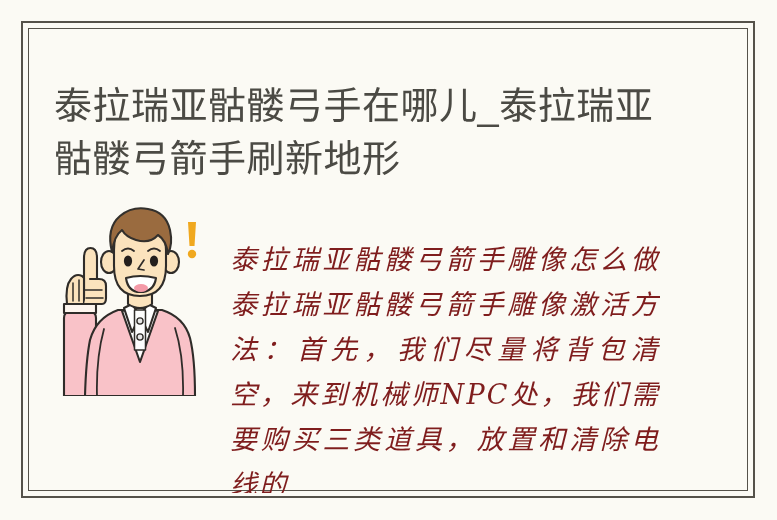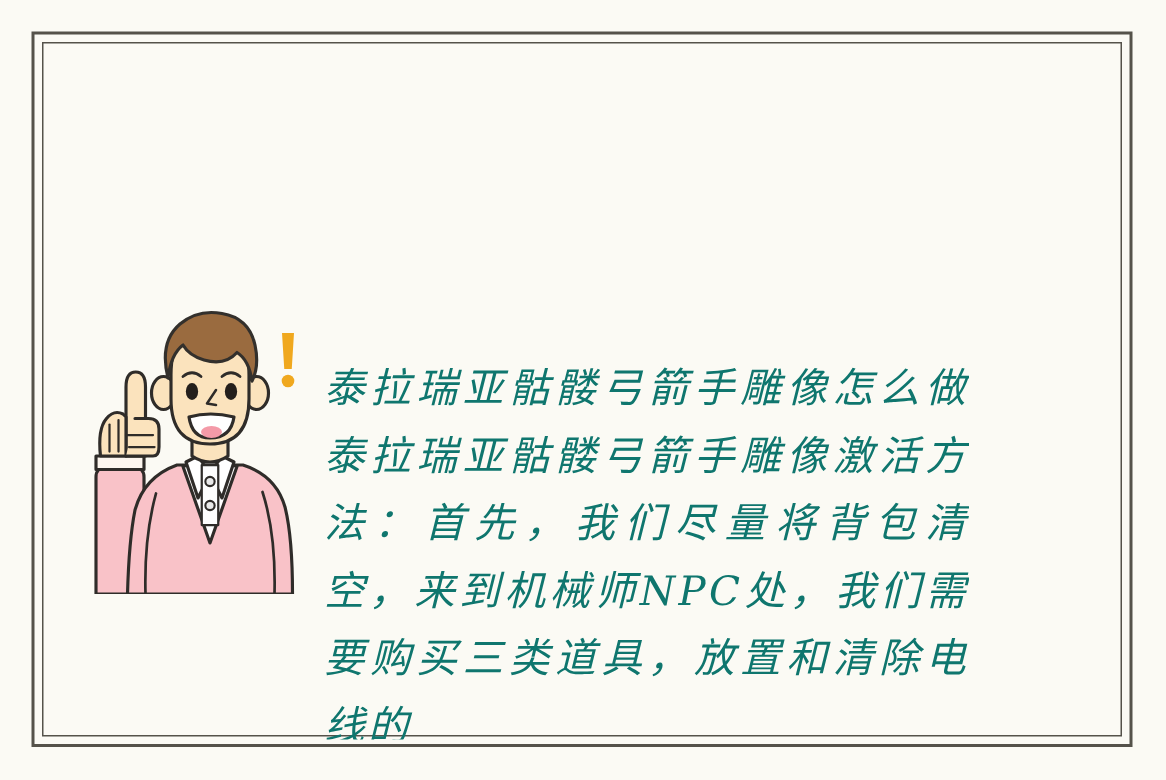--- a/index.html
+++ b/index.html
@@ -79,43 +79,44 @@
   }
   #illustration svg {
     display: block;
     width: 156px;
     height: 196px;
   }
 
   
   #body-text {
     position: absolute;
-    left: 162px;
+    left: 176px;
     top: 14px;
     width: 430px;
     height: 256px;
     overflow: hidden;
-    color: #0f766e;
+    color: #7f1d1d;
     font-size: 27px;
     line-height: 45px;
     letter-spacing: 2.2px;
     font-family: "DejaVu Serif", "Liberation Serif", serif;
     font-style: italic;
     text-align: justify;
     word-break: break-all;
   }
 </style>
 </head>
 <body>
 
 <div id="page">
 
   <div id="frame-outer"></div>
   <div id="frame-inner"></div>
 
+  <h1 id="title">泰拉瑞亚骷髅弓手在哪儿_泰拉瑞亚骷髅弓箭手刷新地形</h1>
 
   <div id="content">
 
     <div id="illustration">
       <svg viewBox="0 0 156 196" xmlns="http://www.w3.org/2000/svg" aria-hidden="true">
         <g stroke="#2f2c29" stroke-width="2.1" stroke-linecap="round" stroke-linejoin="round">
 
           <path d="M2 118 L2 196 L34 196 L34 118 Q34 112 28 112 L8 112 Q2 112 2 118 Z" fill="#f9c2c8"></path>
 
           <path d="M2 113 L34 113 L34 104 L2 104 Z" fill="#fdf6ef"></path>

